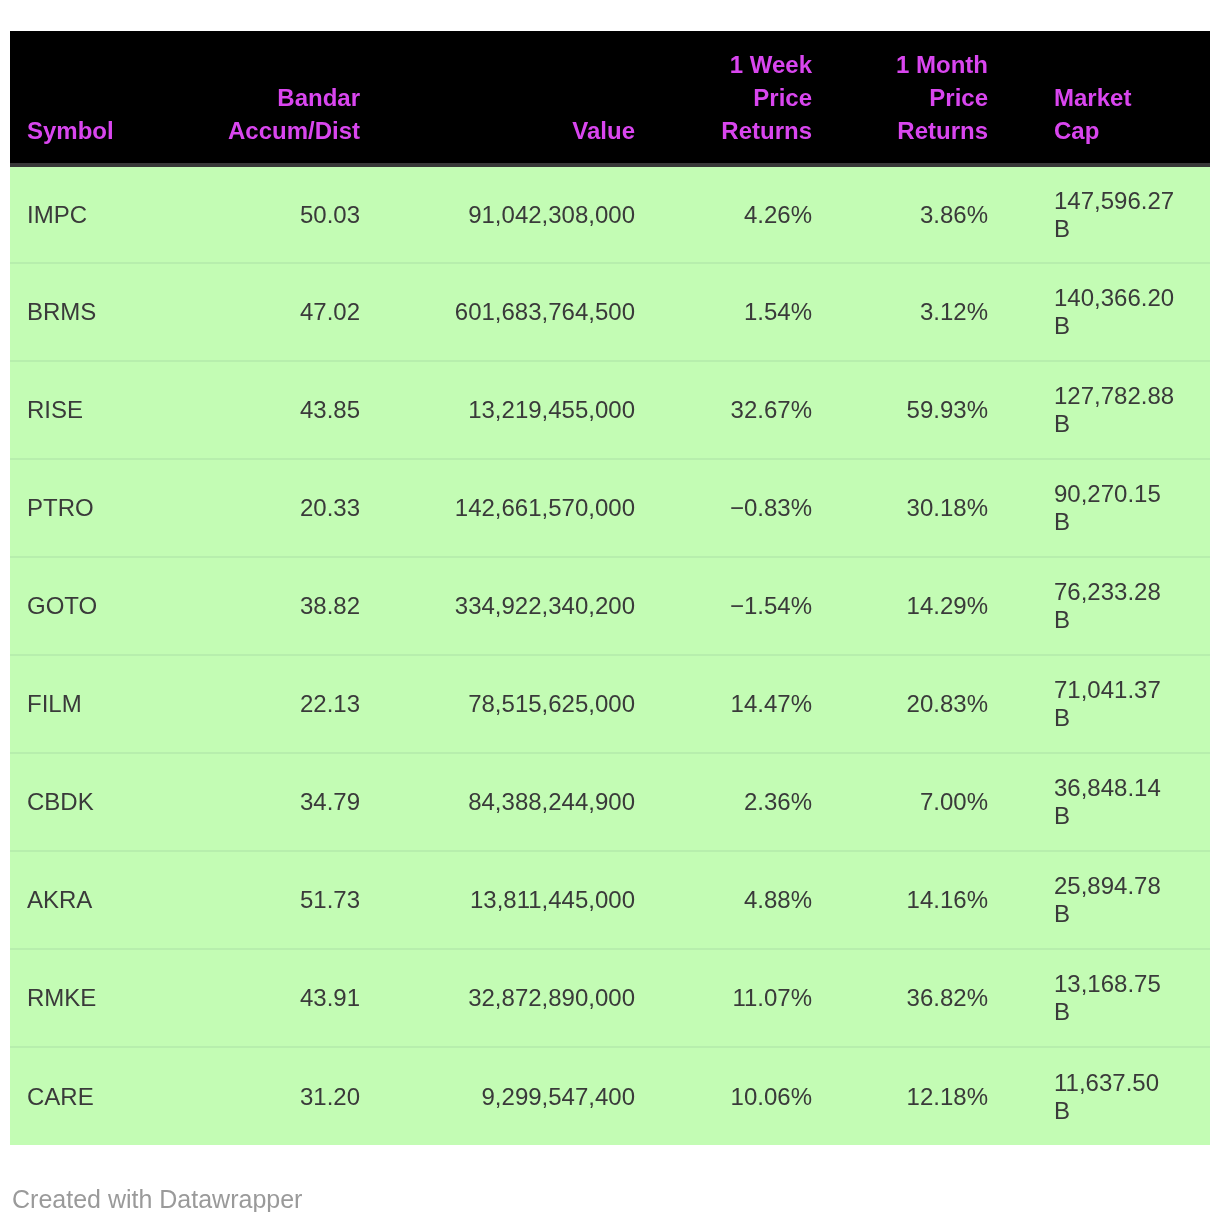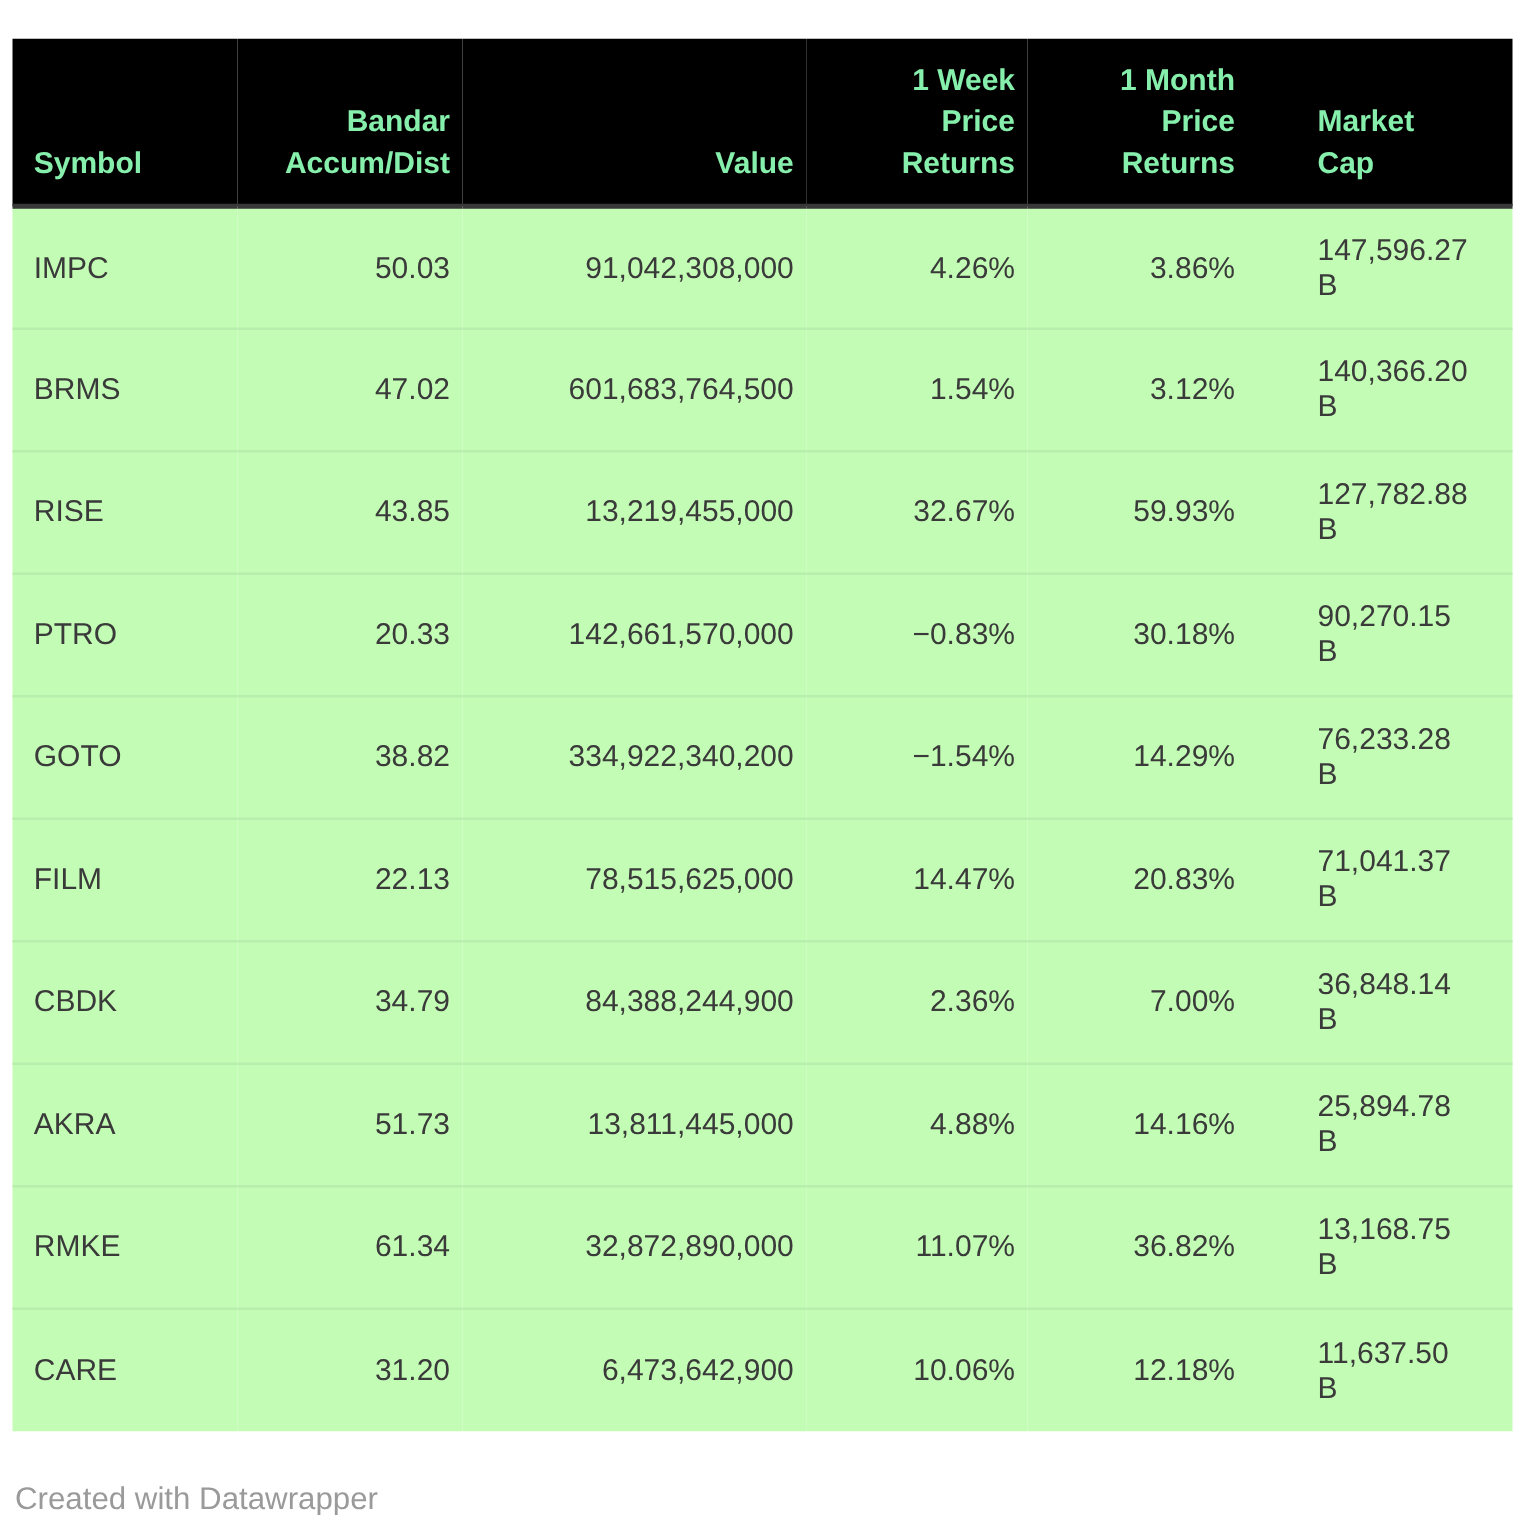--- a/index.html
+++ b/index.html
@@ -18,21 +18,21 @@
   
   col.c1 { width: 180px; }
   col.c2 { width: 180px; }
   col.c3 { width: 275px; }
   col.c4 { width: 177px; }
   col.c5 { width: 178px; }
   col.c6 { width: 210px; }
 
   thead th {
     background: #000000;
-    color: #86efac;
+    color: #d946ef;
     font-size: 24px;
     font-weight: bold;
     line-height: 33px;
     vertical-align: bottom;
     white-space: pre-line;
     padding-top: 17px;
     padding-bottom: 16px;
     border-bottom: 4px solid #383838;
     height: 127px;
   }
@@ -153,30 +153,30 @@
       <tr>
         <td class="a-l p1">AKRA</td>
         <td class="a-r p2">51.73</td>
         <td class="a-r p3">13,811,445,000</td>
         <td class="a-r p4">4.88%</td>
         <td class="a-r p5">14.16%</td>
         <td class="a-l p6">25,894.78 B</td>
       </tr>
       <tr>
         <td class="a-l p1">RMKE</td>
-        <td class="a-r p2">61.34</td>
+        <td class="a-r p2">43.91</td>
         <td class="a-r p3">32,872,890,000</td>
         <td class="a-r p4">11.07%</td>
         <td class="a-r p5">36.82%</td>
         <td class="a-l p6">13,168.75 B</td>
       </tr>
       <tr>
         <td class="a-l p1">CARE</td>
         <td class="a-r p2">31.20</td>
-        <td class="a-r p3">6,473,642,900</td>
+        <td class="a-r p3">9,299,547,400</td>
         <td class="a-r p4">10.06%</td>
         <td class="a-r p5">12.18%</td>
         <td class="a-l p6">11,637.50 B</td>
       </tr>
     </tbody>
   </table>
   <div class="credit">Created with Datawrapper</div>
 </div>
 
 </body></html>

